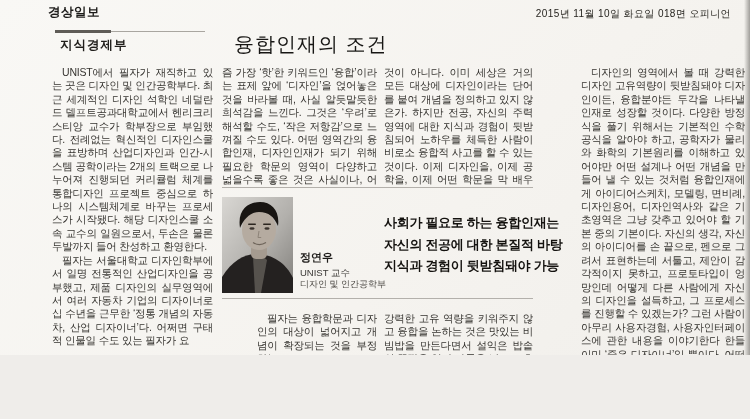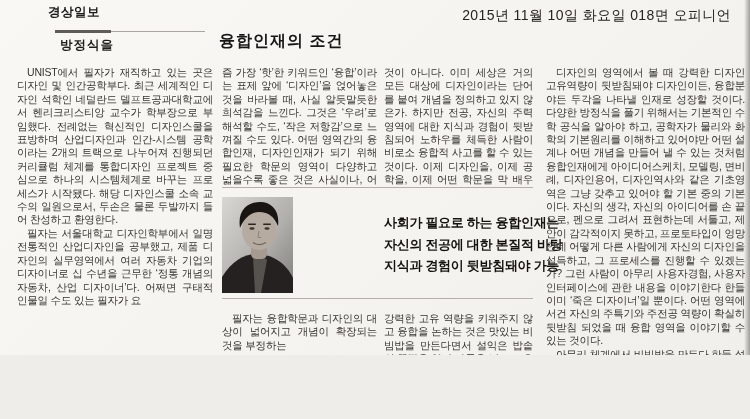--- a/index.html
+++ b/index.html
@@ -9,33 +9,33 @@
     background:#efedea;
   }
   .page {
     position:relative; width:750px; height:355px;
     background:linear-gradient(135deg,#f9f8f5 0%, #f5f3ef 60%, #f1efeb 100%);
     overflow:hidden; color:#33312e;
   }
   .abs { position:absolute; }
 
   .paper-name { left:48px; top:4px; font-size:12.5px; font-weight:bold; color:#1c1b19; letter-spacing:0.5px; }
-  .dateline  { right:19px; top:7px; font-size:14px; color:#26241f; letter-spacing:0.4px; }
+  .dateline  { right:19px; top:7px; font-size:10px; color:#26241f; letter-spacing:0.4px; }
 
   .section-rule-thick { left:55px; top:30px; width:56px; height:3px; background:#5f5c57; }
   .section-rule-thin  { left:111px; top:31px; width:94px; height:1px; background:#a9a6a0; }
   .section-label { left:60px; top:37px; font-size:12.5px; font-weight:bold; color:#201e1b; letter-spacing:1px; }
 
-  .headline { left:219px; top:31px; font-size:16px; font-weight:bold; color:#171614; letter-spacing:1px; }
+  .headline { left:234px; top:31px; font-size:20px; font-weight:normal; color:#171614; letter-spacing:1px; }
 
   .bodycol {
     font-size:10.5px; line-height:13.4px; text-align:justify;
     word-break:break-all; letter-spacing:-0.2px; color:#35332f; overflow:hidden;
   }
-  .bodycol p.indent { text-indent:10px; }
+  .bodycol p.indent { text-indent:10px;margin-left:35px; }
   .bodycol p.noindent { text-indent:0; }
 
   .col1 { left:17px;  top:66px;  width:196px; height:350px; }
   .col2-top { left:222px; top:66px; width:155px; height:121px; }
   .col3-top { left:384px; top:66px; width:149px; height:121px; }
   .col2-bottom { left:222px; top:312px; width:155px; height:107px; }
   .col3-bottom { left:384px; top:312px; width:149px; height:107px; }
   .col4 { left:546px; top:66px; width:199px; height:350px; }
 
   .rule-a { left:222px; top:187px; width:311px; height:1px; background:#b3b0ab; }
@@ -60,21 +60,21 @@
 </head>
 <body>
 
 <div class="page">
 
   <div class="abs paper-name">경상일보</div>
   <div class="abs dateline">2015년 11월 10일 화요일 018면 오피니언</div>
 
   <div class="abs section-rule-thick"></div>
   <div class="abs section-rule-thin"></div>
-  <div class="abs section-label">방정식을</div>
+  <div class="abs section-label">지식경제부</div>
 
   <h1 class="abs headline">융합인재의 조건</h1>
 
   <div class="abs bodycol col1">
     <p class="indent">UNIST에서 필자가 재직하고 있는 곳은 디자인 및 인간공학부다. 최근 세계적인 디자인 석학인 네덜란드 델프트공과대학교에서 헨리크리스티앙 교수가 학부장으로 부임했다. 전례없는 혁신적인 디자인스쿨을 표방하며 산업디자인과 인간-시스템 공학이라는 2개의 트랙으로 나누어져 진행되던 커리큘럼 체계를 통합디자인 프로젝트 중심으로 하나의 시스템체계로 바꾸는 프로세스가 시작됐다. 해당 디자인스쿨 소속 교수의 일원으로서, 두손은 물론 두발까지 들어 찬성하고 환영한다.</p>
     <p class="indent">필자는 서울대학교 디자인학부에서 일명 전통적인 산업디자인을 공부했고, 제품 디자인의 실무영역에서 여러 자동차 기업의 디자이너로 십 수년을 근무한 ‘정통 개념의 자동차, 산업 디자이너’다. 어쩌면 구태적 인물일 수도 있는 필자가 요</p>
   </div>
 
   <div class="abs bodycol col2-top">
     <p class="noindent">즘 가장 ‘핫’한 키워드인 ‘융합’이라는 표제 앞에 ‘디자인’을 얹어놓은 것을 바라볼 때, 사실 알듯말듯한 희석감을 느낀다. 그것은 ‘우려’로 해석할 수도, ‘작은 저항감’으로 느껴질 수도 있다. 어떤 영역간의 융합인재, 디자인인재가 되기 위해 필요한 학문의 영역이 다양하고 넓을수록 좋은 것은 사실이나, 어디까지나 핵</p>
@@ -103,20 +103,25 @@
       <path d="M18,31 C15,12 27,5 38,5 C50,5 58,14 56,29 C52,20 47,15 37,15 C28,15 22,22 18,31 Z" fill="#181512"></path>
       <ellipse cx="30" cy="31.5" rx="2.6" ry="1.2" fill="#3a332e"></ellipse>
       <ellipse cx="45" cy="31.5" rx="2.6" ry="1.2" fill="#3a332e"></ellipse>
       <rect x="26" y="26.5" width="8" height="1.6" rx="0.8" fill="#2c2620"></rect>
       <rect x="41" y="26.5" width="8" height="1.6" rx="0.8" fill="#2c2620"></rect>
       <path d="M37,34 L36,40.5 L39.2,40.5" stroke="#8d8378" fill="none" stroke-width="1"></path>
       <path d="M31,45.5 C35,48 40,48 44,45.5" stroke="#6e645a" fill="none" stroke-width="1.2"></path>
     </svg>
   </div>
 
+  <div class="abs caption">
+    <div class="name">정연우</div>
+    <div class="role">UNIST 교수</div>
+    <div class="dept">디자인 및 인간공학부</div>
+  </div>
 
   <div class="abs pull-quote">
     <span>사회가 필요로 하는 융합인재는</span>
     <span>자신의 전공에 대한 본질적 바탕</span>
     <span>지식과 경험이 뒷받침돼야 가능</span>
   </div>
 
   <div class="abs rule-b"></div>
 
   <div class="abs bodycol col2-bottom">

